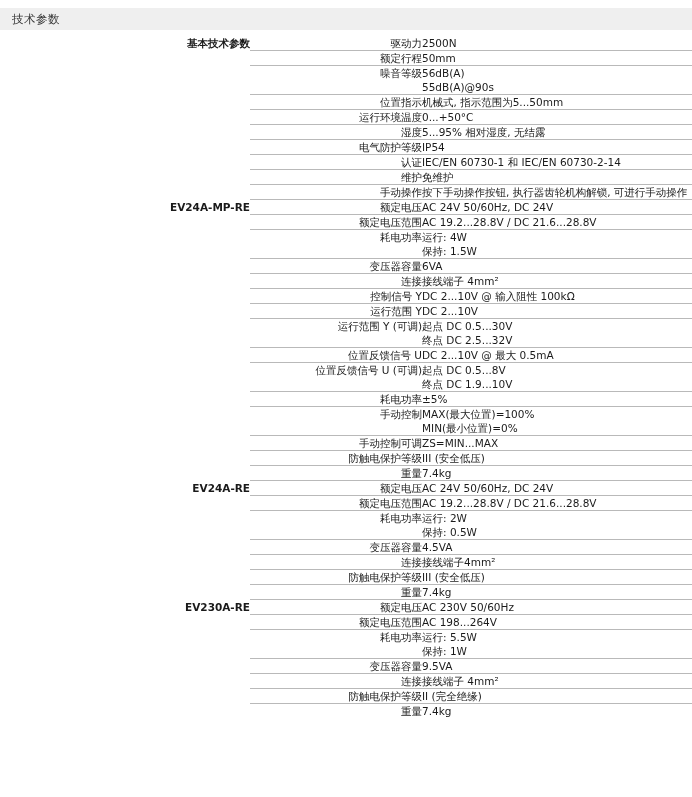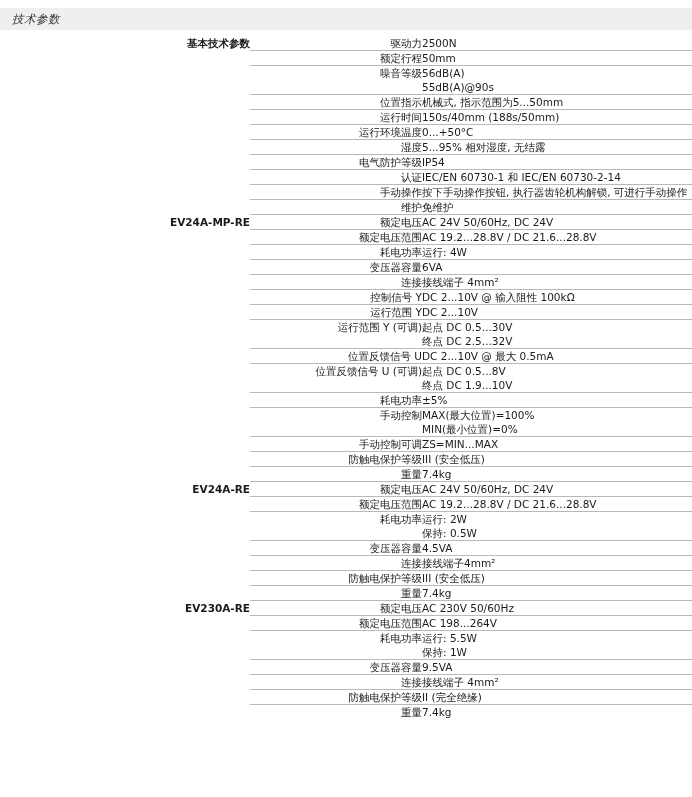--- a/index.html
+++ b/index.html
@@ -23,21 +23,20 @@
   }
   .header-bar {
     position: absolute;
     left: 0;
     top: 8px;
     width: 692px;
     height: 22px;
     background: #efefef;
     display: flex;
     align-items: center;
-    font-style: italic;
   }
   .header-title {
     padding-left: 12px;
     font-size: 11.5px;
     color: #333333;
     letter-spacing: 0.5px;
   }
   .spec-table {
     position: absolute;
     left: 0;
@@ -129,68 +128,68 @@
           <td class="cell-param"></td>
           <td class="cell-value">55dB(A)@90s</td>
         </tr>
         <tr class="rowline">
           <td class="cell-group"></td>
           <td class="cell-param">位置指示</td>
           <td class="cell-value">机械式, 指示范围为5...50mm</td>
         </tr>
         <tr class="rowline">
           <td class="cell-group"></td>
-          <td class="cell-param">运行时间</td>
-          <td class="cell-value">150s/40mm (188s/50mm)</td>
-        </tr>
-        <tr class="rowline">
-          <td class="cell-group"></td>
           <td class="cell-param">运行环境温度</td>
           <td class="cell-value">0...+50°C</td>
         </tr>
         <tr class="rowline">
           <td class="cell-group"></td>
           <td class="cell-param">湿度</td>
           <td class="cell-value">5...95% 相对湿度, 无结露</td>
         </tr>
         <tr class="rowline">
           <td class="cell-group"></td>
           <td class="cell-param">电气防护等级</td>
           <td class="cell-value">IP54</td>
         </tr>
         <tr class="rowline">
           <td class="cell-group"></td>
           <td class="cell-param">认证</td>
           <td class="cell-value">IEC/EN 60730-1 和 IEC/EN 60730-2-14</td>
         </tr>
         <tr class="rowline">
           <td class="cell-group"></td>
+          <td class="cell-param">维护</td>
+          <td class="cell-value">免维护</td>
+        </tr>
+        <tr class="rowline">
+          <td class="cell-group"></td>
           <td class="cell-param">手动操作</td>
           <td class="cell-value">按下手动操作按钮, 执行器齿轮机构解锁, 可进行手动操作</td>
-        </tr>
-        <tr class="rowline">
-          <td class="cell-group"></td>
-          <td class="cell-param">维护</td>
-          <td class="cell-value">免维护</td>
         </tr>
         <tr class="rowline">
           <td class="cell-group">EV24A-MP-RE</td>
           <td class="cell-param">额定电压</td>
           <td class="cell-value">AC 24V 50/60Hz, DC 24V</td>
         </tr>
         <tr class="rowline">
           <td class="cell-group"></td>
           <td class="cell-param">额定电压范围</td>
           <td class="cell-value">AC 19.2...28.8V / DC 21.6...28.8V</td>
         </tr>
         <tr class="rowline">
           <td class="cell-group"></td>
           <td class="cell-param">耗电功率</td>
           <td class="cell-value">运行:  4W</td>
         </tr>
+        <tr class="">
+          <td class="cell-group"></td>
+          <td class="cell-param"></td>
+          <td class="cell-value">保持:  1.5W</td>
+        </tr>
         <tr class="rowline">
           <td class="cell-group"></td>
           <td class="cell-param">变压器容量</td>
           <td class="cell-value">6VA</td>
         </tr>
         <tr class="rowline">
           <td class="cell-group"></td>
           <td class="cell-param">连接</td>
           <td class="cell-value">接线端子 4mm²</td>
         </tr>

